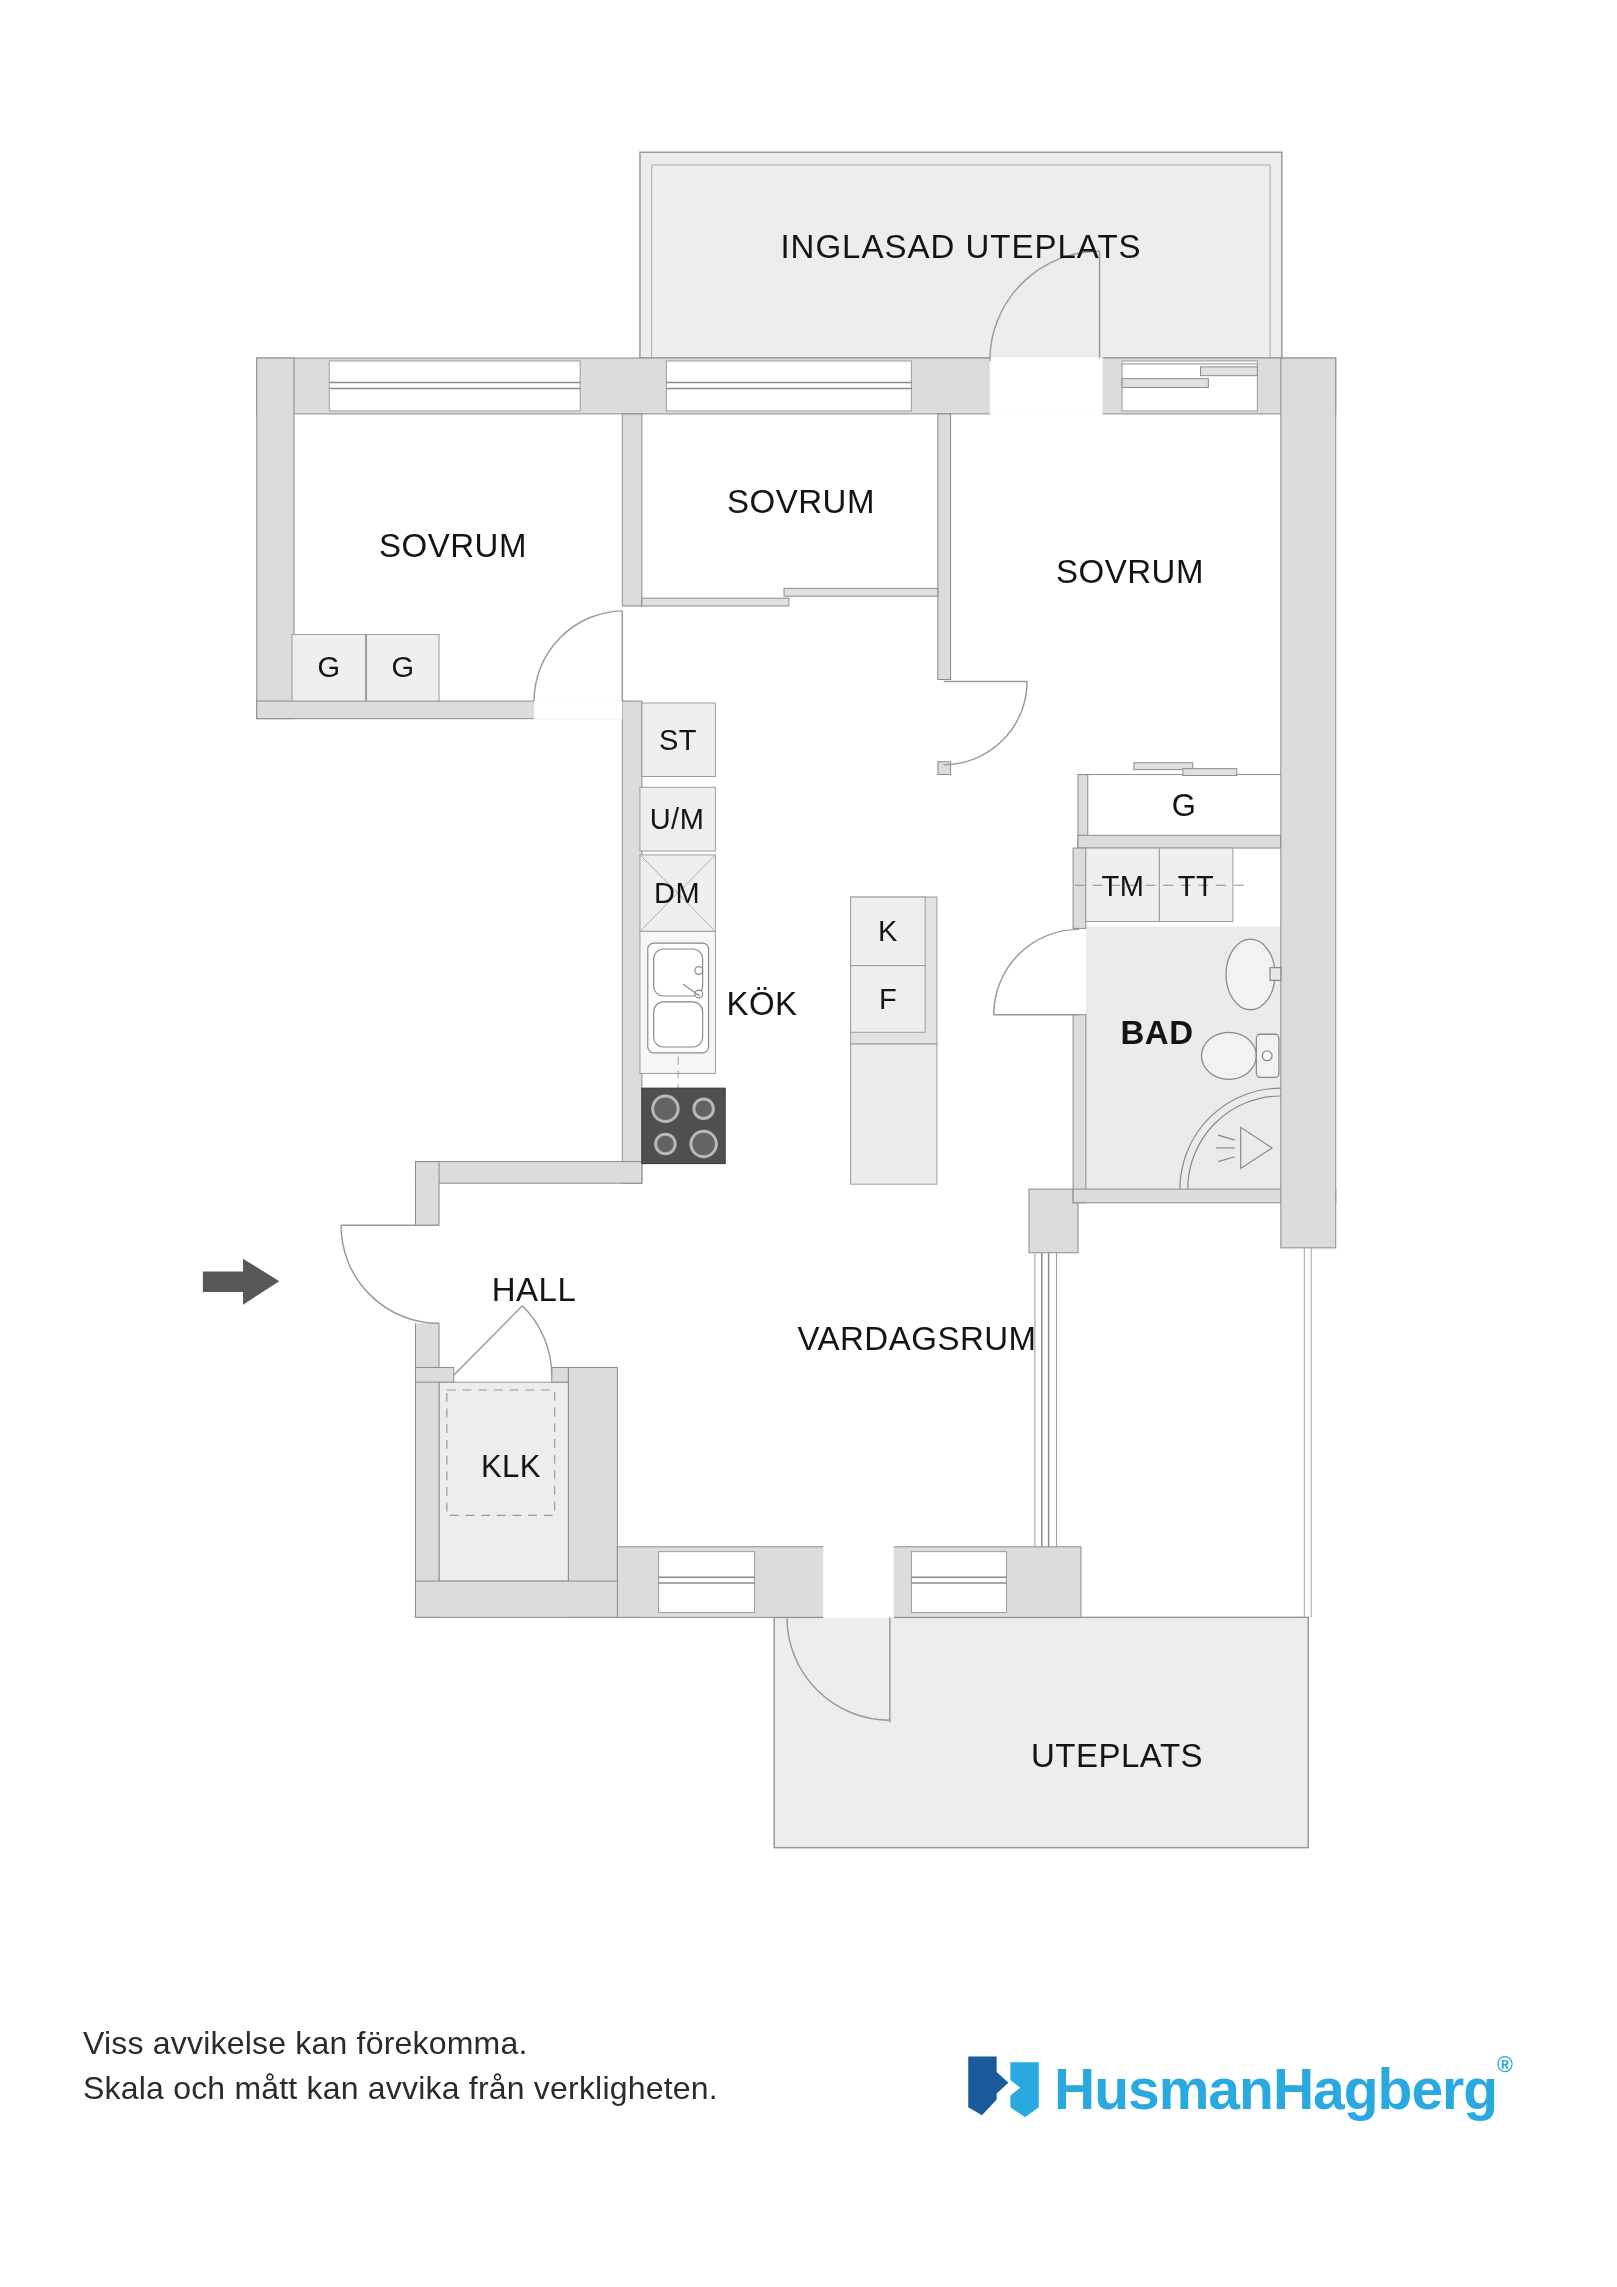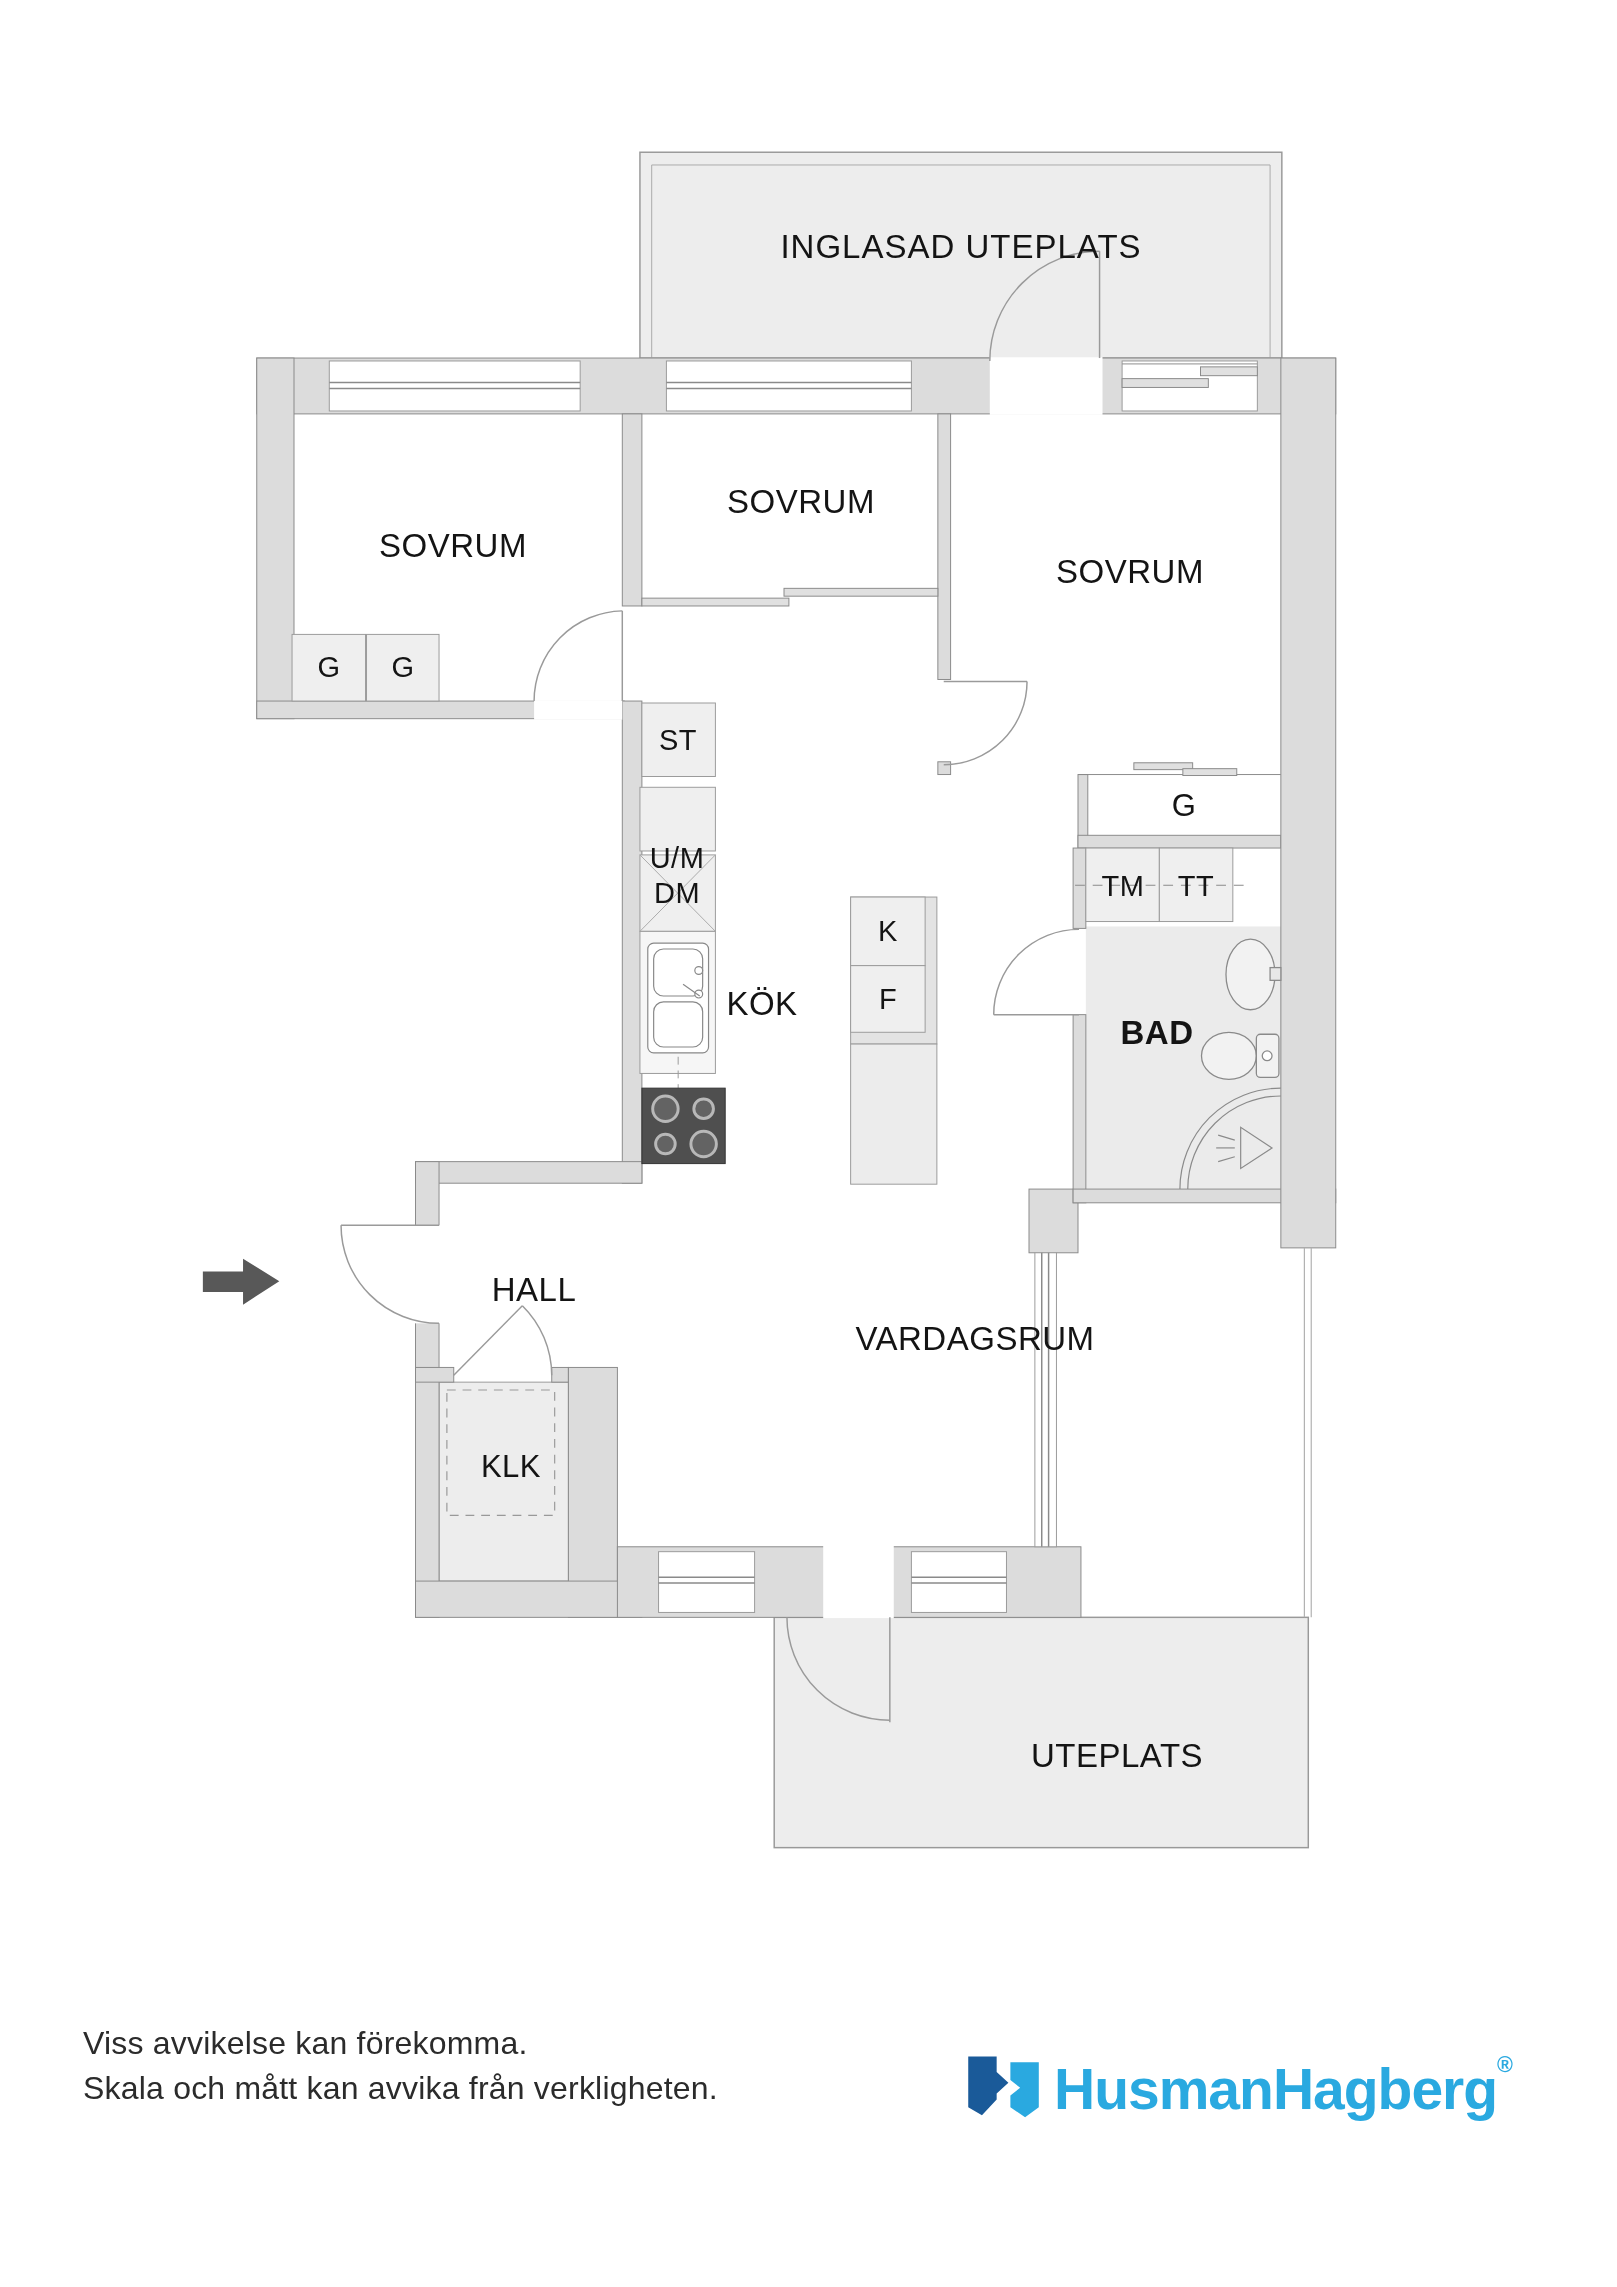--- a/index.html
+++ b/index.html
@@ -196,32 +196,32 @@
   </g>
 </svg>
 
 <div class="lbl room" style="left:961px;top:247px;letter-spacing:1px;">INGLASAD UTEPLATS</div>
 <div class="lbl room" style="left:453px;top:546px;">SOVRUM</div>
 <div class="lbl room" style="left:801px;top:502px;">SOVRUM</div>
 <div class="lbl room" style="left:1130px;top:572px;">SOVRUM</div>
 <div class="lbl small" style="left:329px;top:667px;">G</div>
 <div class="lbl small" style="left:403px;top:667px;">G</div>
 <div class="lbl small" style="left:678px;top:740px;">ST</div>
-<div class="lbl small" style="left:677px;top:819px;margin-top:39px;">U/M</div>
+<div class="lbl small" style="left:677px;top:819px;">U/M</div>
 <div class="lbl small" style="left:677px;top:893px;">DM</div>
 <div class="lbl room" style="left:762px;top:1004px;">KÖK</div>
 <div class="lbl small" style="left:888px;top:931px;">K</div>
 <div class="lbl small" style="left:888px;top:999px;">F</div>
 <div class="lbl mid" style="left:1184px;top:806px;">G</div>
 <div class="lbl small" style="left:1123px;top:886px;">TM</div>
 <div class="lbl small" style="left:1196px;top:886px;">TT</div>
 <div class="lbl room" style="left:1157px;top:1033px;font-weight:bold;">BAD</div>
 <div class="lbl room" style="left:534px;top:1290px;">HALL</div>
 <div class="lbl mid" style="left:511px;top:1467px;">KLK</div>
-<div class="lbl room" style="left:975px;top:1339px;">VARDAGSRUM</div>
+<div class="lbl room" style="left:917px;top:1339px;">VARDAGSRUM</div>
 <div class="lbl room" style="left:1117px;top:1756px;">UTEPLATS</div>
 
 <div class="footer-line" style="top:2070px;">Skala och mått kan avvika från verkligheten.</div>
 <div class="footer-line" style="top:2025px;">Viss avvikelse kan förekomma.</div>
 
 <div class="brand-text"><span>HusmanHagberg</span><sup>®</sup></div>
 
 </div>
 
 

